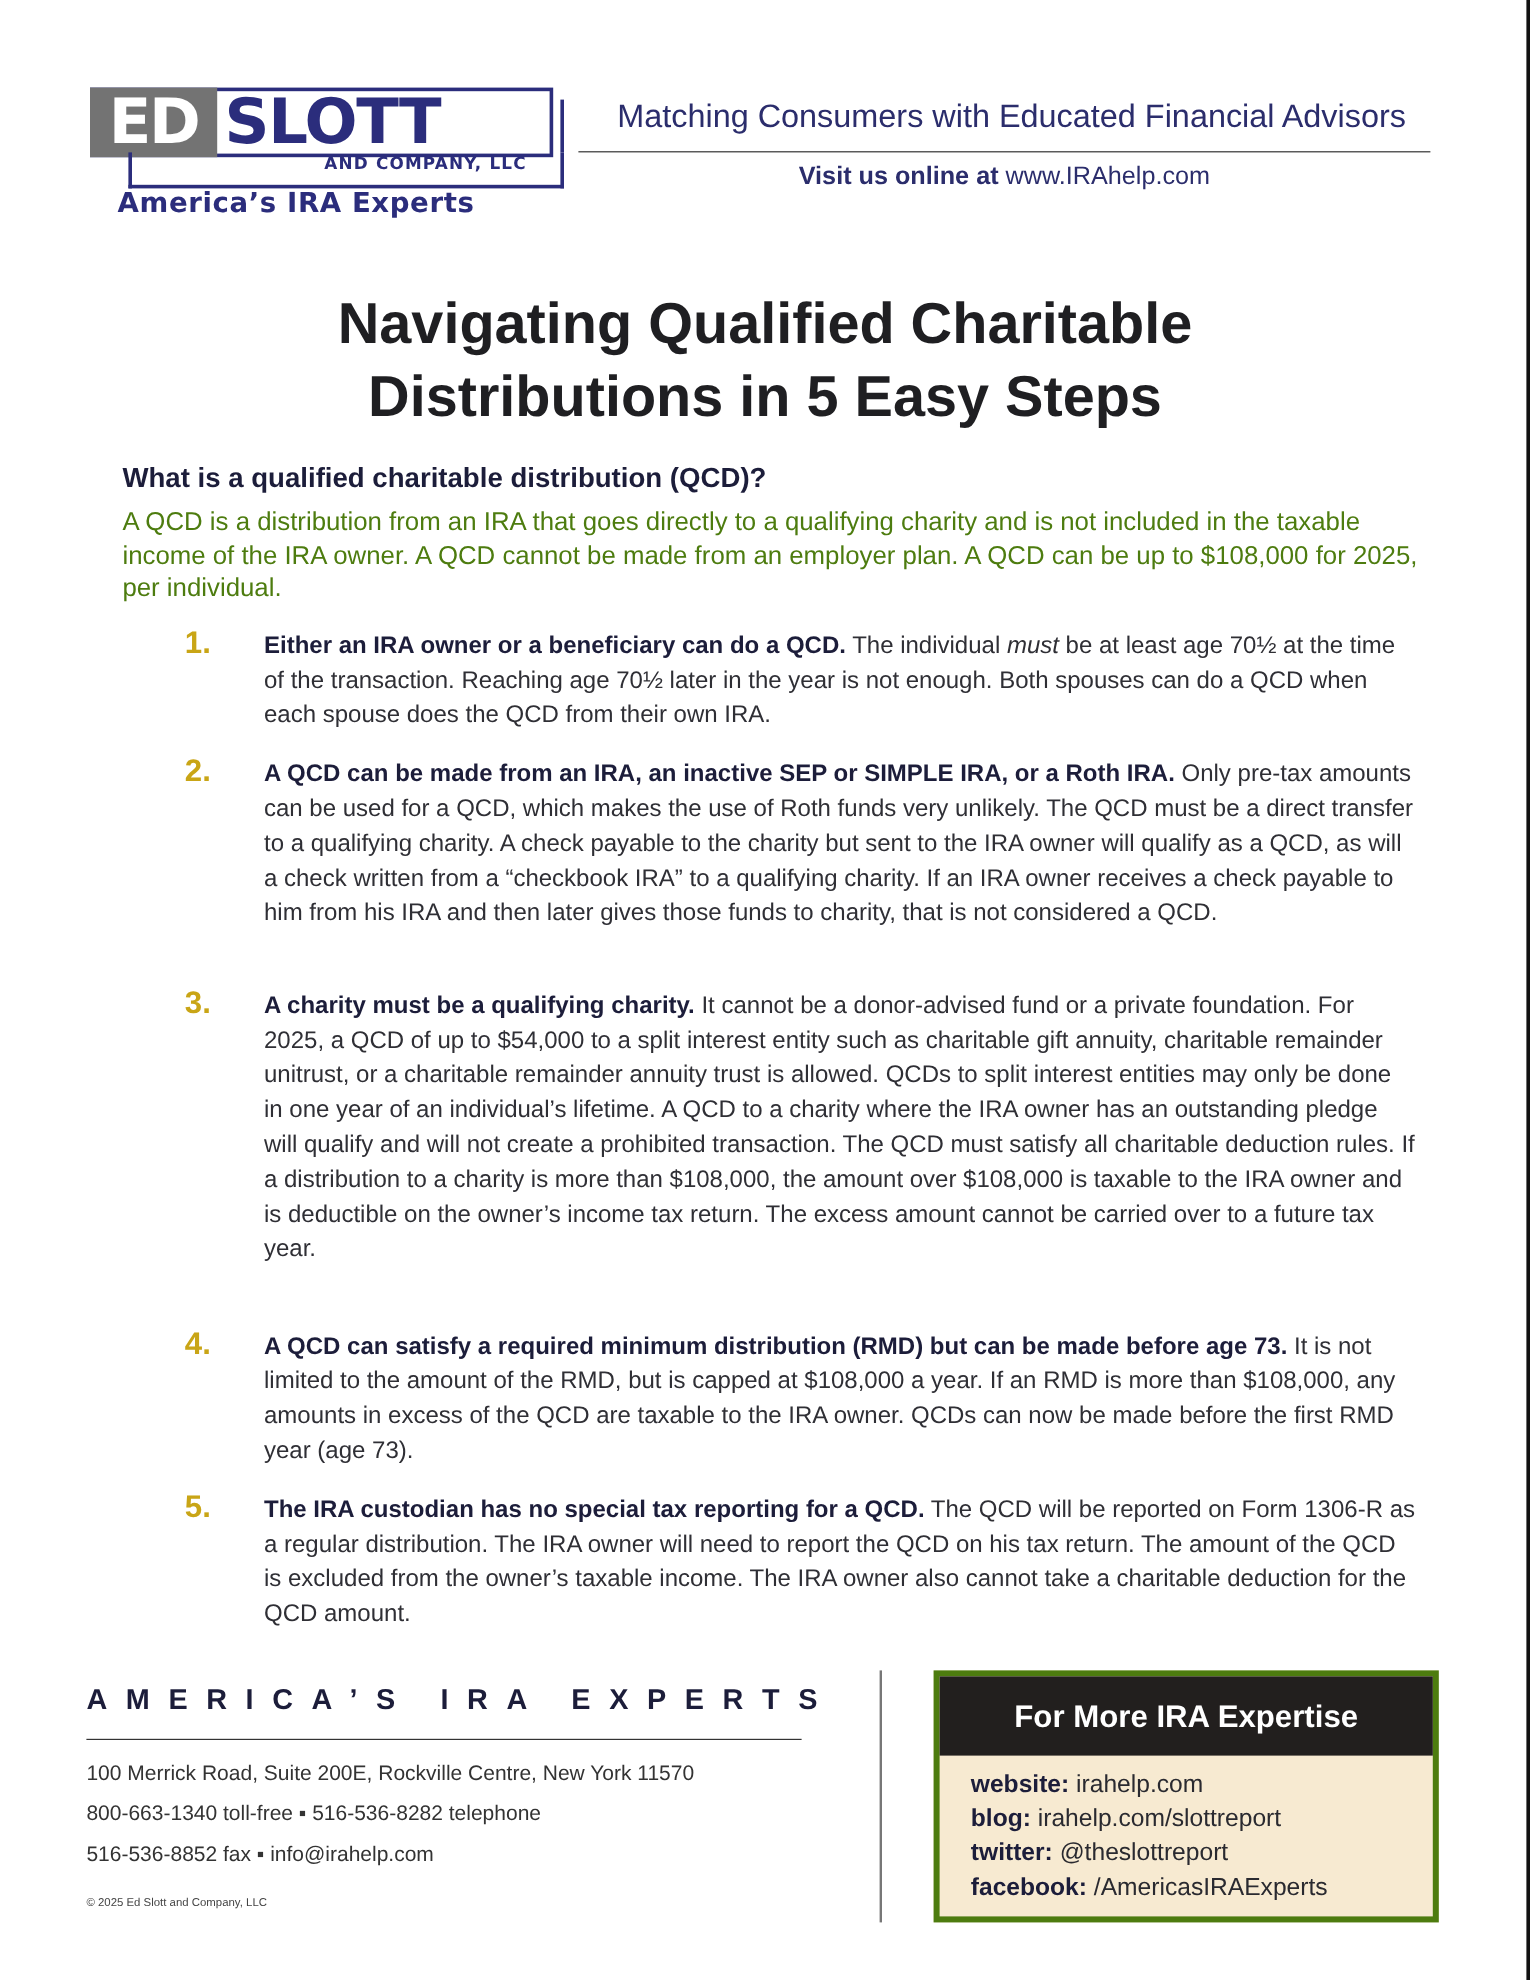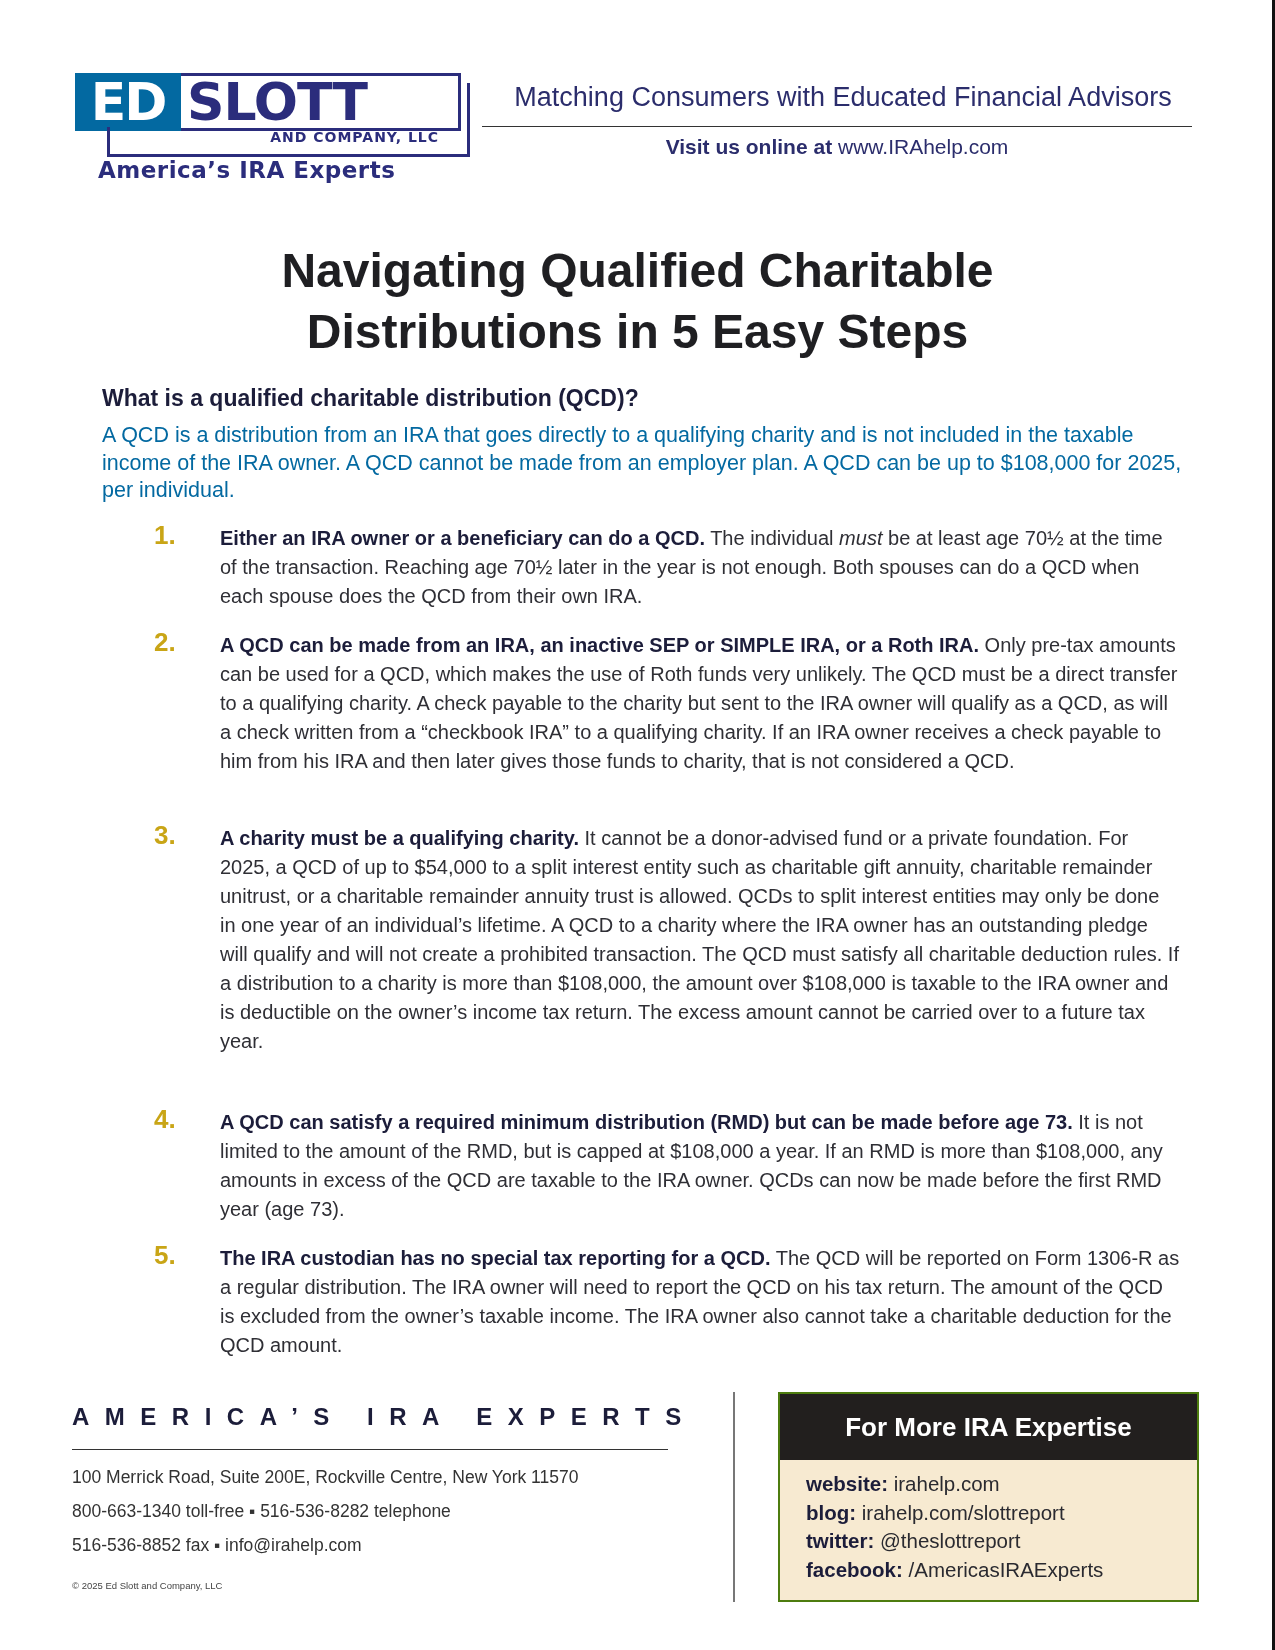--- a/index.html
+++ b/index.html
@@ -3,58 +3,58 @@
 <meta charset="utf-8">
 <style>
   html, body { margin:0; padding:0; background:#ffffff; }
   body { width:1275px; height:1650px; position:relative; overflow:hidden;
          font-family:"Liberation Sans", sans-serif; color:#2e2e33; }
   .right-edge { position:absolute; top:0; right:0; width:3px; height:1650px; background:#111; }
 
   
   .logo { position:absolute; left:75px; top:73px; width:390px; height:115px; }
   .logo-outer { position:absolute; left:0; top:0; width:386px; height:58px; border:3px solid #2b2d7c; box-sizing:border-box; }
-  .logo-ed { position:absolute; left:0; top:0; width:106px; height:58px; background:#0369a1;
+  .logo-ed { position:absolute; left:0; top:0; width:106px; height:58px; background:#737373;
              color:#fff; font-family:"DejaVu Sans", sans-serif; font-weight:bold; font-size:52px;
              line-height:58px; text-align:center; letter-spacing:-2px; }
   .logo-slott { position:absolute; left:112px; top:0; height:58px; color:#2b2d7c;
                 font-family:"DejaVu Sans", sans-serif; font-weight:bold; font-size:52px; line-height:58px; letter-spacing:-1px; }
   .logo-sub { position:absolute; left:32px; top:54px; width:363px; height:30px; border:3px solid #2b2d7c; border-top:none; box-sizing:border-box; }
   .logo-sub::before { content:""; position:absolute; right:-3px; top:-44px; width:3px; height:44px; background:#2b2d7c; }
   .logo-sub-text { position:absolute; right:28px; top:2px; color:#2b2d7c; font-family:"DejaVu Sans", sans-serif; font-weight:bold; font-size:14px; letter-spacing:1px; }
   .logo-tag { position:absolute; left:23px; top:84px; color:#2b2d7c; font-family:"DejaVu Sans", sans-serif; font-weight:bold; font-size:23px; letter-spacing:0.5px; white-space:nowrap; }
 
   
   .tagline { position:absolute; left:482px; top:82px; width:722px; text-align:center; color:#2b2d6c; font-size:27px; }
   .header-rule { position:absolute; left:482px; top:126px; width:710px; height:1px; background:#333; }
   .visit { position:absolute; left:482px; top:135px; width:710px; text-align:center; color:#2b2d6c; font-size:21px; }
   .visit b { font-weight:bold; }
 
   
   .title { position:absolute; left:0; top:240px; width:1275px; text-align:center; font-weight:bold;
            font-size:48px; line-height:61px; color:#1f1f22; }
 
   .q-heading { position:absolute; left:102px; top:385px; font-weight:bold; font-size:23px; color:#1c1d3a; }
-  .intro { position:absolute; left:102px; top:422px; width:1080px; font-size:21.5px; line-height:27.5px; color:#0369a1; }
+  .intro { position:absolute; left:102px; top:422px; width:1080px; font-size:21.5px; line-height:27.5px; color:#4d7c0f; }
 
   .steps { position:absolute; left:0; top:520px; width:1275px; }
   .step { position:absolute; left:0; width:1275px; }
   .step-num { position:absolute; left:154px; top:0; font-weight:bold; font-size:26px; color:#c9a516; }
   .step-text { position:absolute; left:220px; top:4px; width:960px; font-size:20px; line-height:29px; color:#2f2f35; }
   .step-text .lead { font-weight:bold; color:#1c1d3a; }
   .step-text em { font-style:italic; }
 
   
   .footer-heading { position:absolute; left:72px; top:1403px; font-weight:bold; font-size:24px; letter-spacing:15.5px; color:#1c1d3a; white-space:nowrap; }
   .footer-rule { position:absolute; left:72px; top:1449px; width:596px; height:1px; background:#333; }
   .footer-line { position:absolute; left:72px; font-size:17.5px; color:#333; white-space:nowrap; }
   .copyright { position:absolute; left:72px; top:1580px; font-size:9.5px; color:#444; }
   .v-divider { position:absolute; left:733px; top:1392px; width:2px; height:210px; background:#777; }
 
-  .info-box { position:absolute; left:778px; top:1392px; width:421px; height:210px; border:2px solid #4d7c0f; box-sizing:border-box; background:#f7ead1; }
+  .info-box { position:absolute; left:778px; top:1392px; width:421px; height:210px; border:5px solid #4d7c0f; box-sizing:border-box; background:#f7ead1; }
   .info-head { height:66px; background:#221f1e; color:#fff; font-weight:bold; font-size:26px; text-align:center; line-height:66px; }
   .info-body { padding:10px 0 0 26px; }
   .info-row { font-size:20.5px; line-height:28.5px; color:#2a2a30; white-space:nowrap; }
   .info-row .k { font-weight:bold; color:#1c1d3a; }
 </style>
 </head>
 <body>
 
 <div class="right-edge"></div>
 

